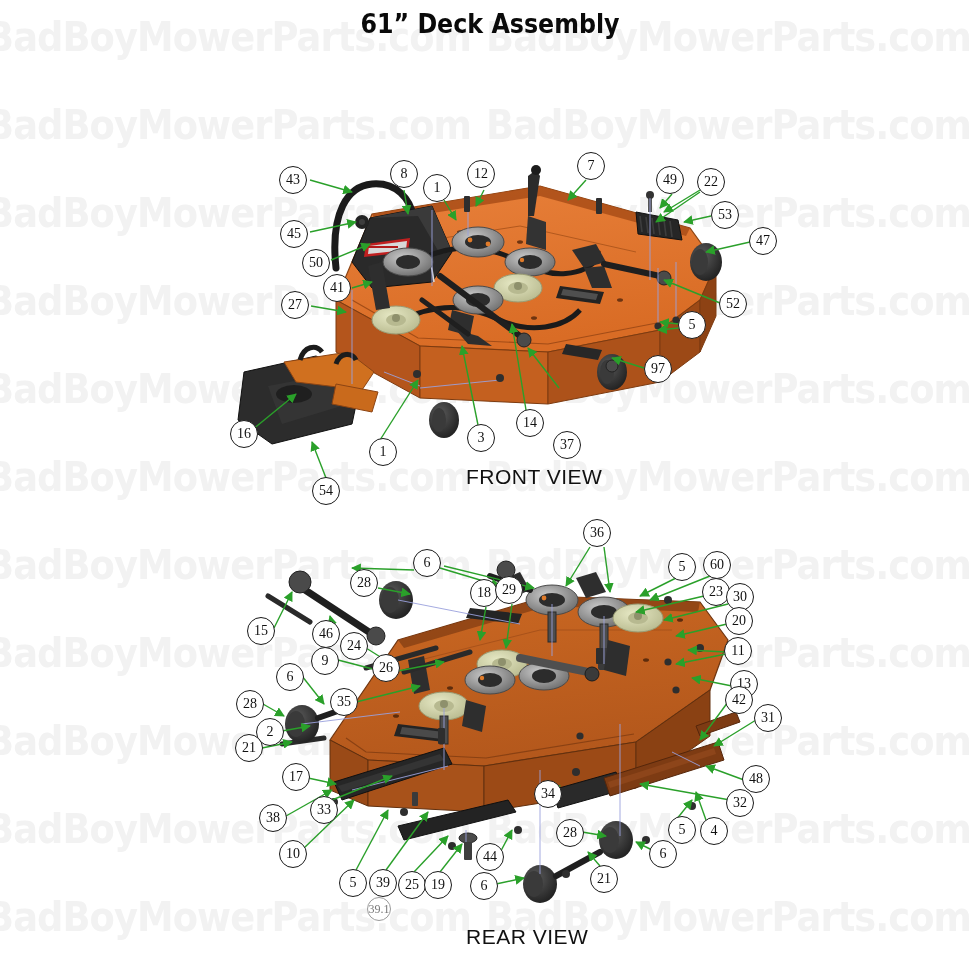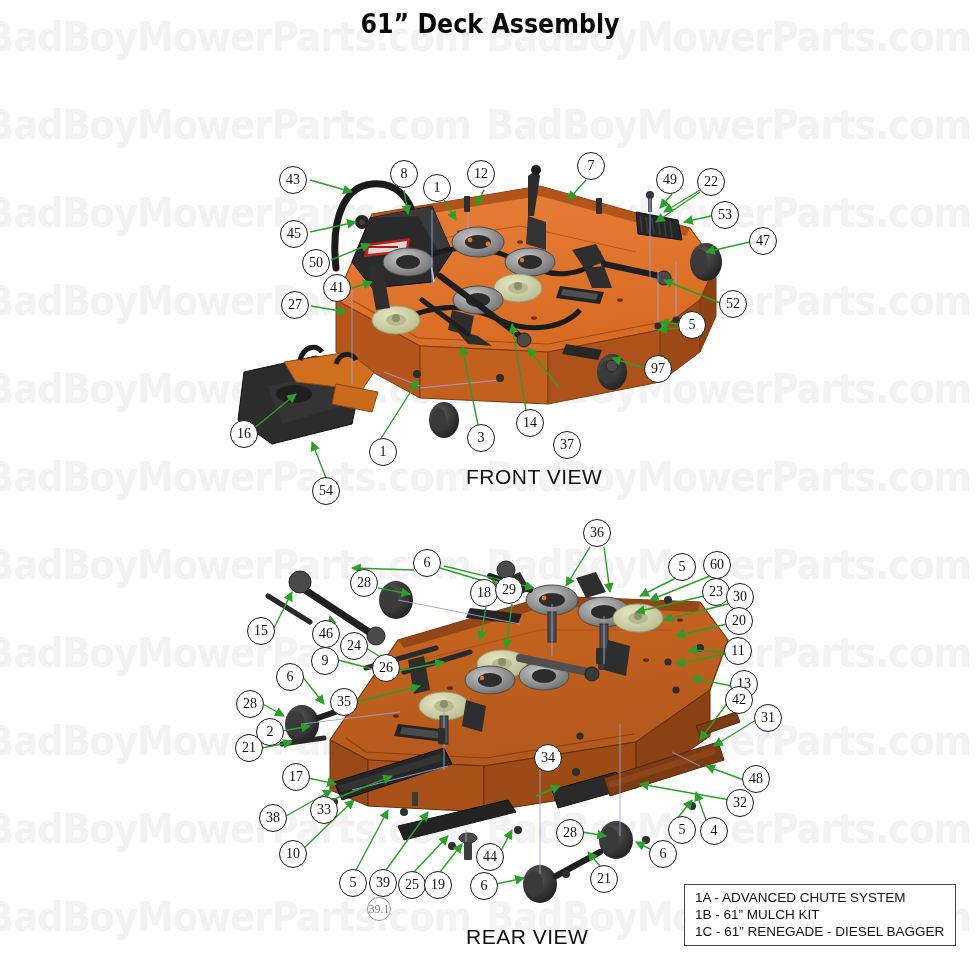--- a/index.html
+++ b/index.html
@@ -523,25 +523,20 @@
         <path d="M652,850 L636,842"></path>
         <path d="M676,820 L692,800"></path>
         <path d="M706,820 L696,792"></path>
       </g>
     </g>
   </svg>
 
   <div class="viewlabel" style="left:466px;top:465px;">FRONT VIEW</div>
   <div class="viewlabel" style="left:466px;top:925px;">REAR VIEW</div>
 
-  <div class="legend">
-    <div>1A - ADVANCED CHUTE SYSTEM</div>
-    <div>1B - 61” MULCH KIT</div>
-    <div>1C - 61” RENEGADE - DIESEL BAGGER</div>
-  </div>
 
   <div id="bubbles">
       <div class="bub" style="left: 293px; top: 180px;">43</div>
       <div class="bub" style="left: 404px; top: 174px;">8</div>
       <div class="bub" style="left: 437px; top: 188px;">1</div>
       <div class="bub" style="left: 481px; top: 174px;">12</div>
       <div class="bub" style="left: 591px; top: 166px;">7</div>
       <div class="bub" style="left: 670px; top: 180px;">49</div>
       <div class="bub" style="left: 711px; top: 182px;">22</div>
       <div class="bub" style="left: 725px; top: 215px;">53</div>
@@ -581,21 +576,21 @@
       <div class="bub" style="left: 344px; top: 702px;">35</div>
       <div class="bub" style="left: 250px; top: 704px;">28</div>
       <div class="bub" style="left: 768px; top: 718px;">31</div>
       <div class="bub" style="left: 270px; top: 732px;">2</div>
       <div class="bub" style="left: 249px; top: 748px;">21</div>
       <div class="bub" style="left: 756px; top: 779px;">48</div>
       <div class="bub" style="left: 740px; top: 803px;">32</div>
       <div class="bub" style="left: 296px; top: 777px;">17</div>
       <div class="bub" style="left: 273px; top: 818px;">38</div>
       <div class="bub" style="left: 324px; top: 810px;">33</div>
-      <div class="bub" style="left: 526px; top: 758px; margin-left: 8px;">34</div>
+      <div class="bub" style="left: 526px; top: 794px; margin-left: 8px;">34</div>
       <div class="bub" style="left: 293px; top: 854px; text-align: right;">10</div>
       <div class="bub" style="left: 353px; top: 883px;">5</div>
       <div class="bub" style="left: 383px; top: 883px;">39</div>
       <div class="bub" style="left: 412px; top: 885px;">25</div>
       <div class="bub" style="left: 438px; top: 885px;">19</div>
       <div class="bub" style="left: 490px; top: 857px;">44</div>
       <div class="bub" style="left: 484px; top: 886px;">6</div>
       <div class="bub" style="left: 570px; top: 833px;">28</div>
       <div class="bub" style="left: 604px; top: 879px;">21</div>
       <div class="bub" style="left: 663px; top: 854px;">6</div>

